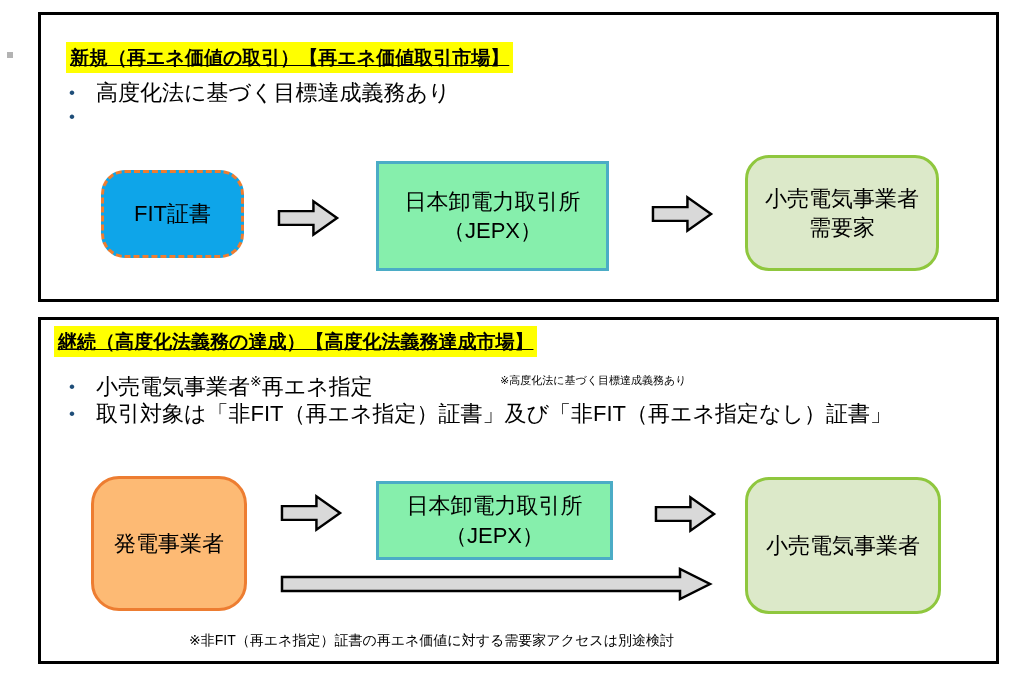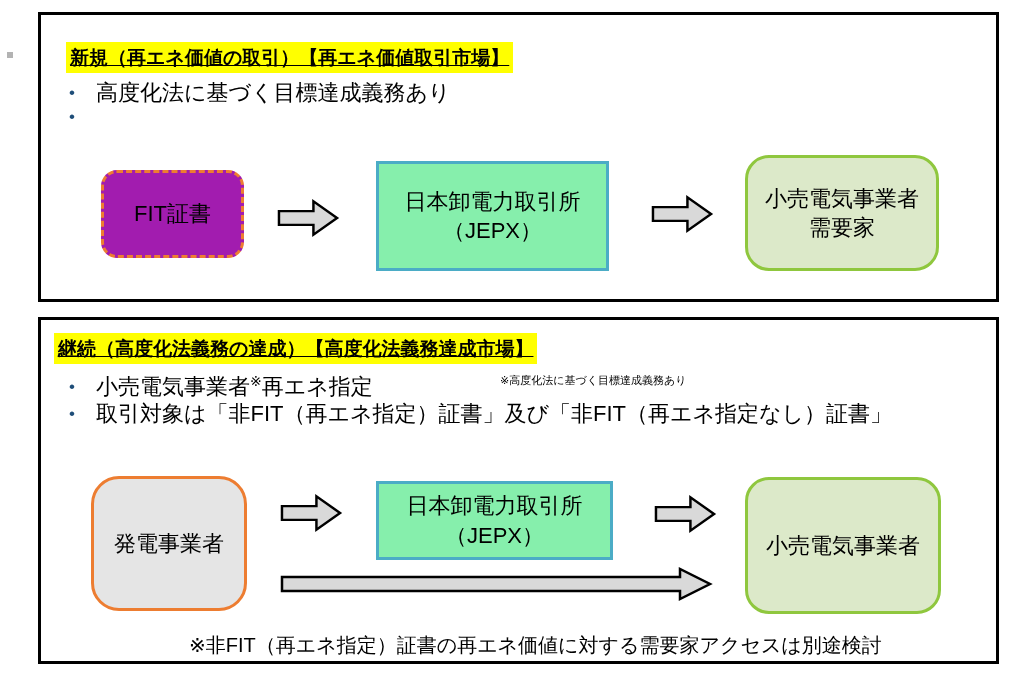--- a/index.html
+++ b/index.html
@@ -12,56 +12,56 @@
 
   .panel{position:absolute;left:38px;width:961px;border:3px solid #000;
          box-sizing:border-box;background:#fff;}
   .panel-top{top:12px;height:290px;}
   .panel-bottom{top:317px;height:347px;}
 
   .hl-title{display:inline-block;background:#FFFF00;font-weight:bold;
             font-size:19px;line-height:29px;padding:1px 4px;
             text-decoration:underline;white-space:nowrap;}
   .t-title{position:absolute;left:25px;top:27px;}
-  .b-title{position:absolute;left:13px;top:13px;}
+  .b-title{position:absolute;left:13px;top:6px;}
 
   .bullet{position:absolute;display:flex;align-items:baseline;white-space:nowrap;}
   .dot{color:#1F4E79;font-size:17px;margin-right:21px;position:relative;top:-2px;}
   .btext{font-size:22px;line-height:29px;}
   .t-b1{left:28px;top:63px;}
   .t-b2{left:28px;top:94px;}
   .b-b1{left:28px;top:47px;}
   .b-b2{left:28px;top:79px;}
   .b-b1 sup{font-size:14px;}
   .b-note{position:absolute;left:459px;top:53px;font-size:11px;white-space:nowrap;}
 
   .box{position:absolute;display:flex;flex-direction:column;align-items:center;
        justify-content:center;text-align:center;font-size:22px;line-height:1.32;
        box-sizing:border-box;white-space:nowrap;}
-  .box-orange-dashed{background:#a21caf;border:3px dashed #ED7D31;border-radius:16px;}
-  .box-orange{background:#e5e5e5;border:3px solid #ED7D31;border-radius:28px;}
+  .box-orange-dashed{background:#0ea5e9;border:3px dashed #ED7D31;border-radius:24px;}
+  .box-orange{background:#fdba74;border:3px solid #ED7D31;border-radius:28px;}
   .box-blue{background:#86efac;border:3px solid #4BACC6;border-radius:0;}
   .box-green{background:#DCE9C9;border:3px solid #8FC73E;border-radius:24px;}
 
   .t-fit{left:60px;top:155px;width:143px;height:88px;}
   .t-jepx{left:335px;top:146px;width:233px;height:110px;}
   .t-buyer{left:704px;top:140px;width:194px;height:116px;}
 
   .b-gen{left:50px;top:156px;width:156px;height:135px;}
   .b-jepx{left:335px;top:161px;width:237px;height:79px;}
   .b-buyer{left:704px;top:157px;width:196px;height:137px;}
 
   .arrow{position:absolute;}
   .t-a1{left:236px;top:183px;width:63px;height:40px;}
   .t-a2{left:610px;top:179px;width:63px;height:40px;}
   .b-a1{left:239px;top:173px;width:63px;height:40px;}
   .b-a2{left:613px;top:174px;width:63px;height:40px;}
   .b-long{left:239px;top:245px;width:434px;height:38px;}
 
-  .b-foot{position:absolute;left:148px;top:312px;font-size:20px;white-space:nowrap;}
+  .b-foot{position:absolute;left:148px;top:312px;font-size:14px;white-space:nowrap;}
 </style>
 </head>
 <body>
 
 <div class="canvas">
 
   <div class="stray"></div>
 
   <section class="panel panel-top">
 

